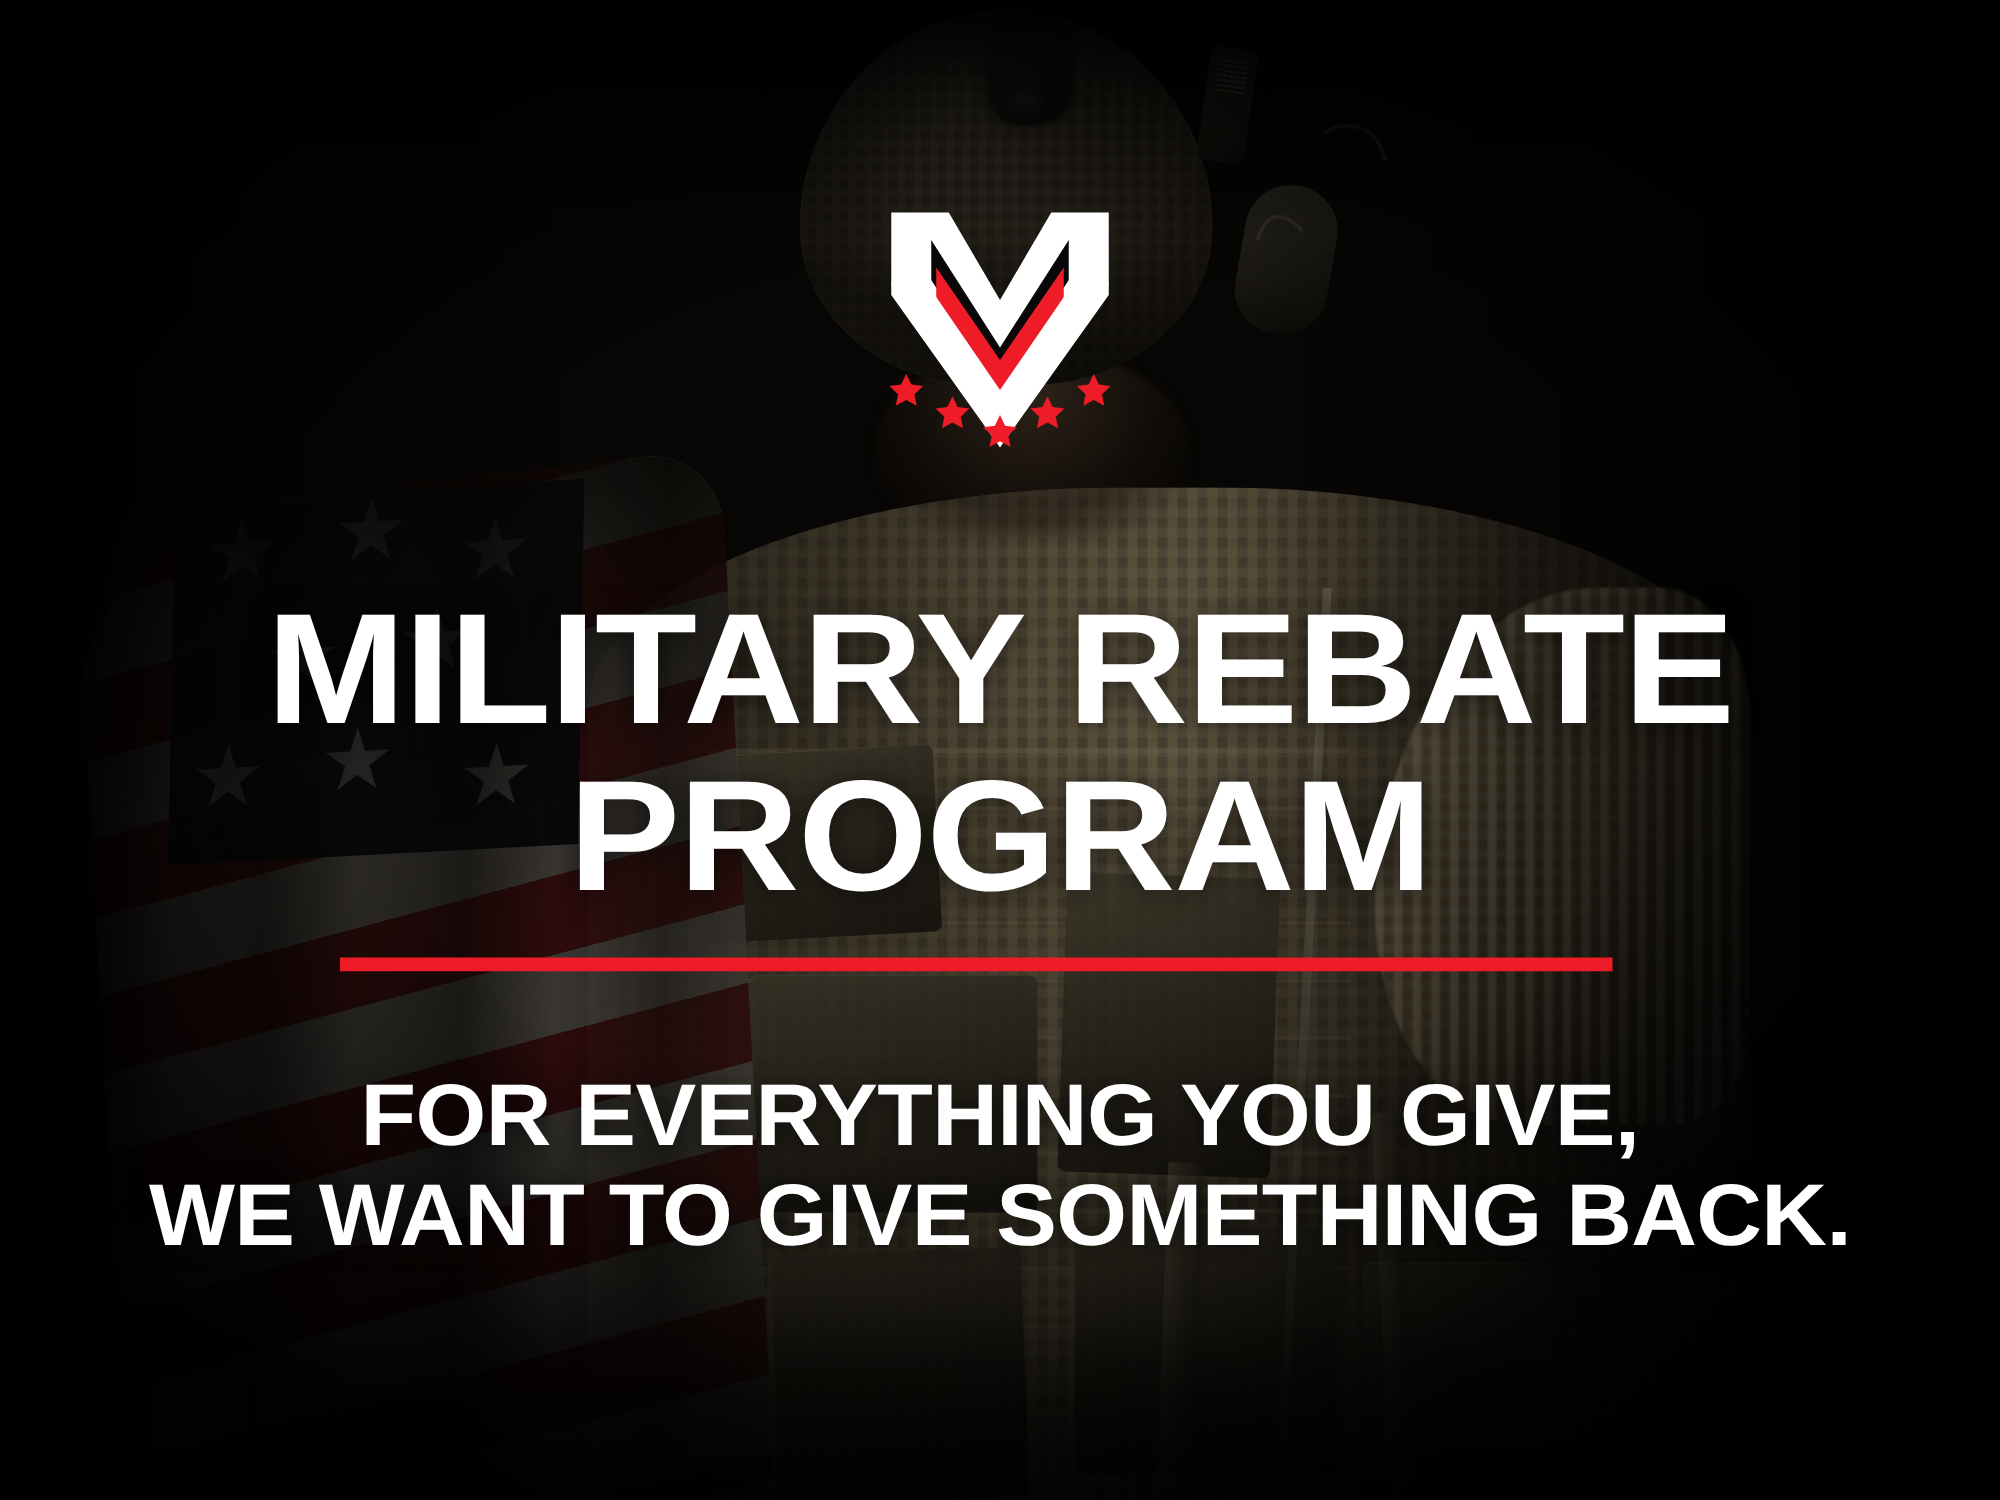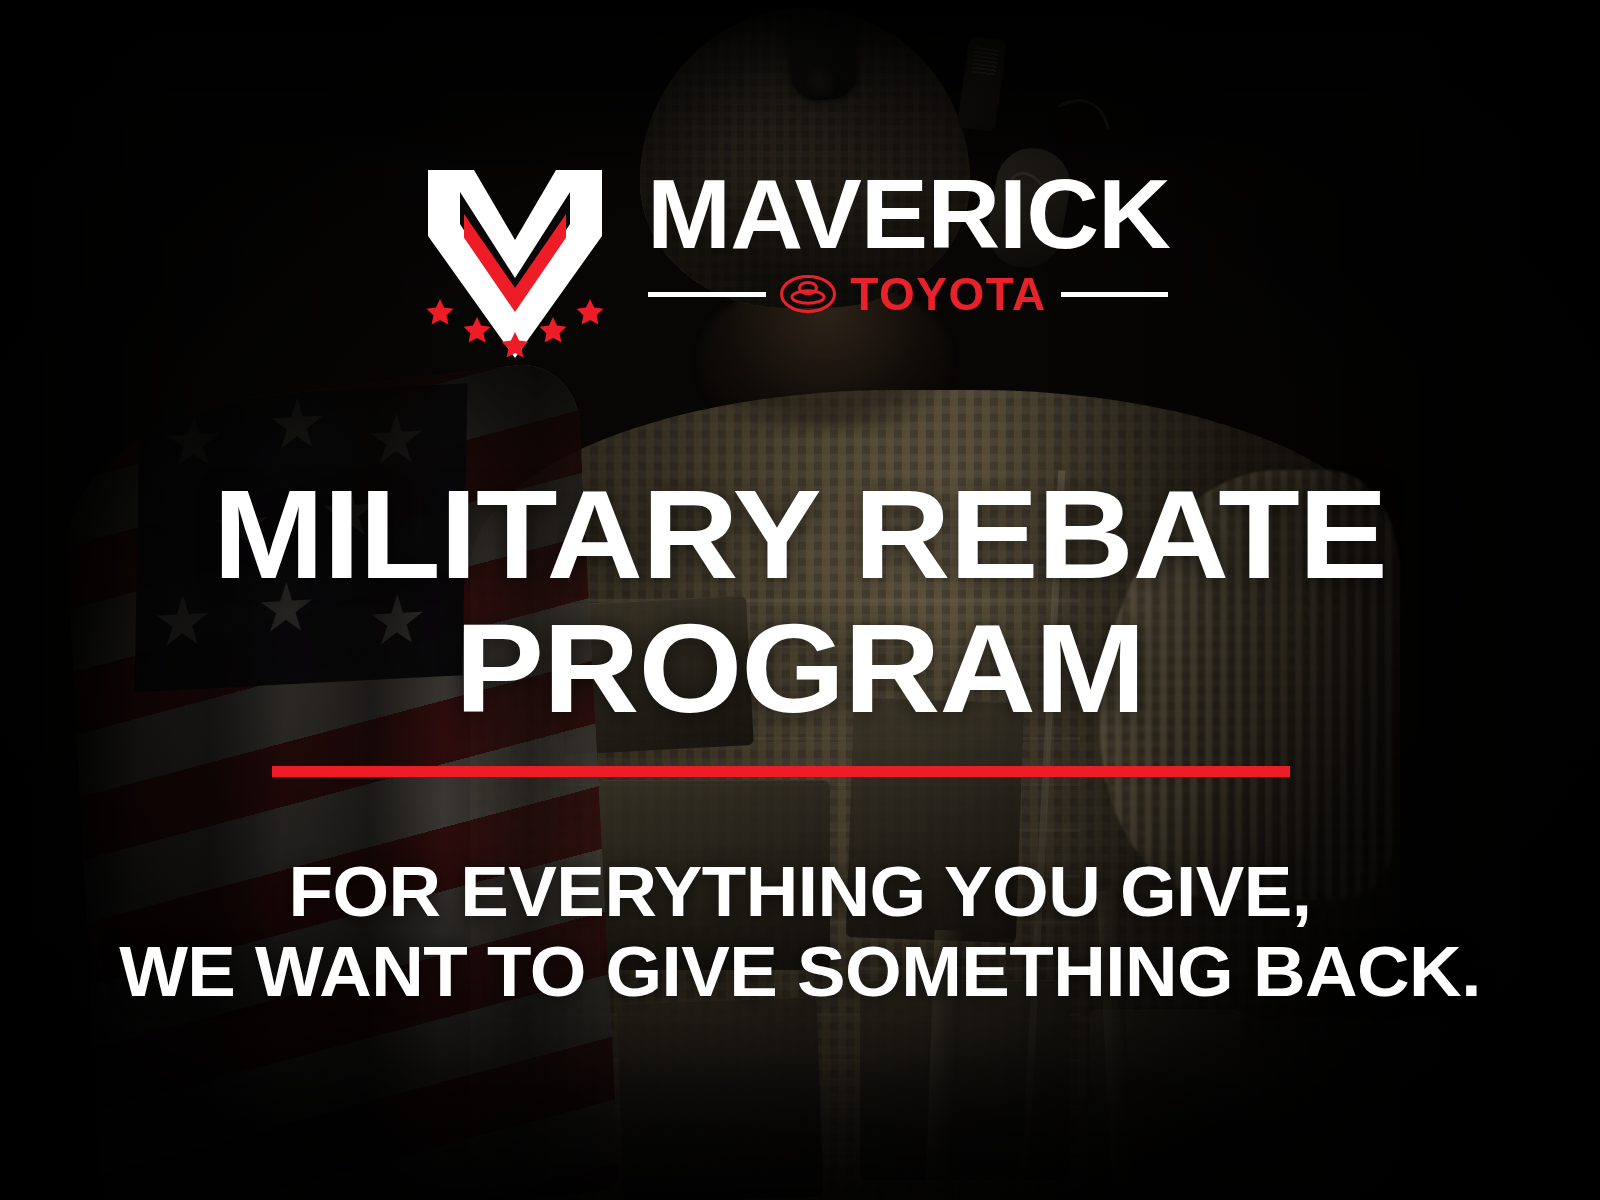--- a/index.html
+++ b/index.html
@@ -368,37 +368,20 @@
           <g fill="#ED1C27">
             <path d="M20 139 l4.1 8.6 9.4 1.2 -6.9 6.5 1.8 9.3 -8.4 -4.6 -8.4 4.6 1.8 -9.3 -6.9 -6.5 9.4 -1.2 z"></path>
             <path d="M57 157 l4.1 8.6 9.4 1.2 -6.9 6.5 1.8 9.3 -8.4 -4.6 -8.4 4.6 1.8 -9.3 -6.9 -6.5 9.4 -1.2 z"></path>
             <path d="M95 172 l4.1 8.6 9.4 1.2 -6.9 6.5 1.8 9.3 -8.4 -4.6 -8.4 4.6 1.8 -9.3 -6.9 -6.5 9.4 -1.2 z"></path>
             <path d="M133 157 l4.1 8.6 9.4 1.2 -6.9 6.5 1.8 9.3 -8.4 -4.6 -8.4 4.6 1.8 -9.3 -6.9 -6.5 9.4 -1.2 z"></path>
             <path d="M170 139 l4.1 8.6 9.4 1.2 -6.9 6.5 1.8 9.3 -8.4 -4.6 -8.4 4.6 1.8 -9.3 -6.9 -6.5 9.4 -1.2 z"></path>
           </g>
         </svg>
       </div>
 
-      <div class="wordmark">
-        <div class="brand-name">MAVERICK</div>
-
-        <div class="toyota-row">
-          <div class="rule rule-l"></div>
-
-          <svg class="toyota-mark" viewBox="0 0 112 76">
-            <ellipse cx="56" cy="38" rx="53" ry="35" fill="none" stroke="#E8212B" stroke-width="6"></ellipse>
-            <ellipse cx="56" cy="26" rx="17" ry="11" fill="none" stroke="#E8212B" stroke-width="6"></ellipse>
-            <ellipse cx="56" cy="44" rx="32" ry="12.5" fill="none" stroke="#E8212B" stroke-width="6"></ellipse>
-          </svg>
-
-          <div class="toyota-word">TOYOTA</div>
-
-          <div class="rule rule-r"></div>
-        </div>
-      </div>
     </div>
 
     <div class="headline">
       <span class="ln">MILITARY REBATE</span>
       <span class="ln">PROGRAM</span>
     </div>
 
     <div class="divider"></div>
 
     <div class="subheadline">

